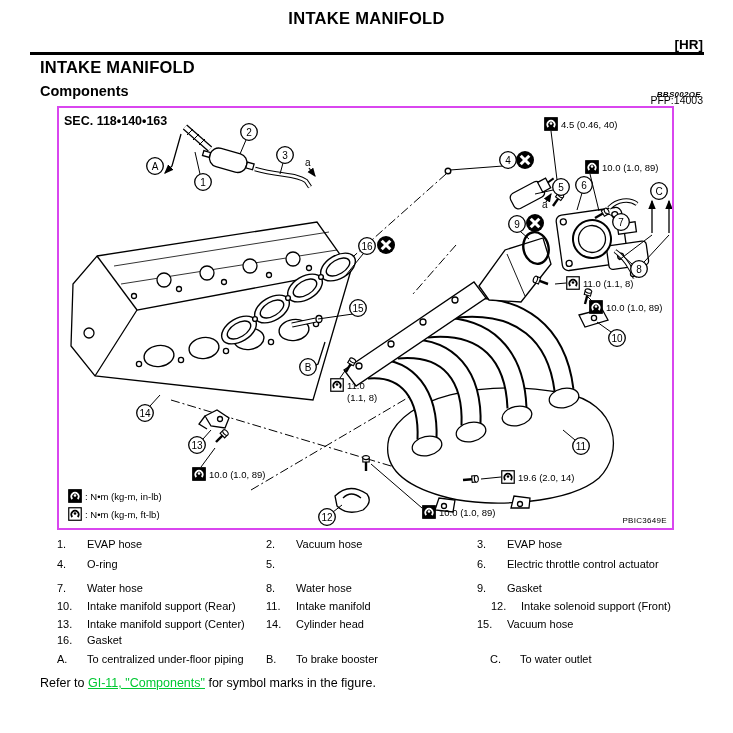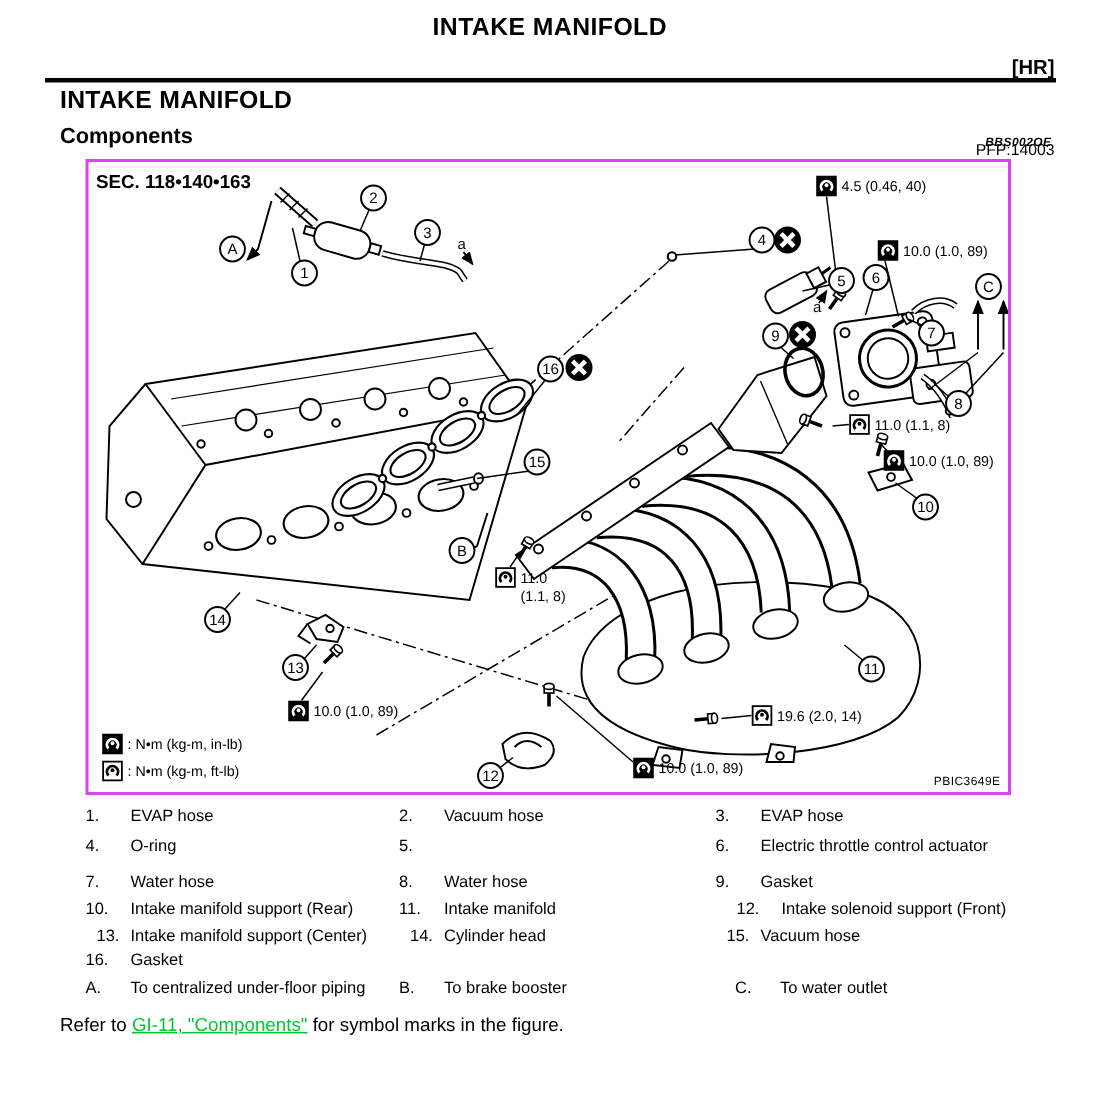--- a/index.html
+++ b/index.html
@@ -453,21 +453,21 @@
         </div>
         <div class="pcell" style="left: 266px;">
           <span class="pnum">11.</span>
           <span class="pname">Intake manifold</span>
         </div>
         <div class="pcell" style="left: 491px;">
           <span class="pnum">12.</span>
           <span class="pname">Intake solenoid support (Front)</span>
         </div>
       </div>
-      <div class="prow" style="top: 616px; height: 16px; text-align: center;">
+      <div class="prow" style="top: 616px; height: 16px;">
         <div class="pcell" style="left: 57px;">
           <span class="pnum">13.</span>
           <span class="pname">Intake manifold support (Center)</span>
         </div>
         <div class="pcell" style="left: 266px;">
           <span class="pnum">14.</span>
           <span class="pname">Cylinder head</span>
         </div>
         <div class="pcell" style="left: 477px;">
           <span class="pnum">15.</span>

